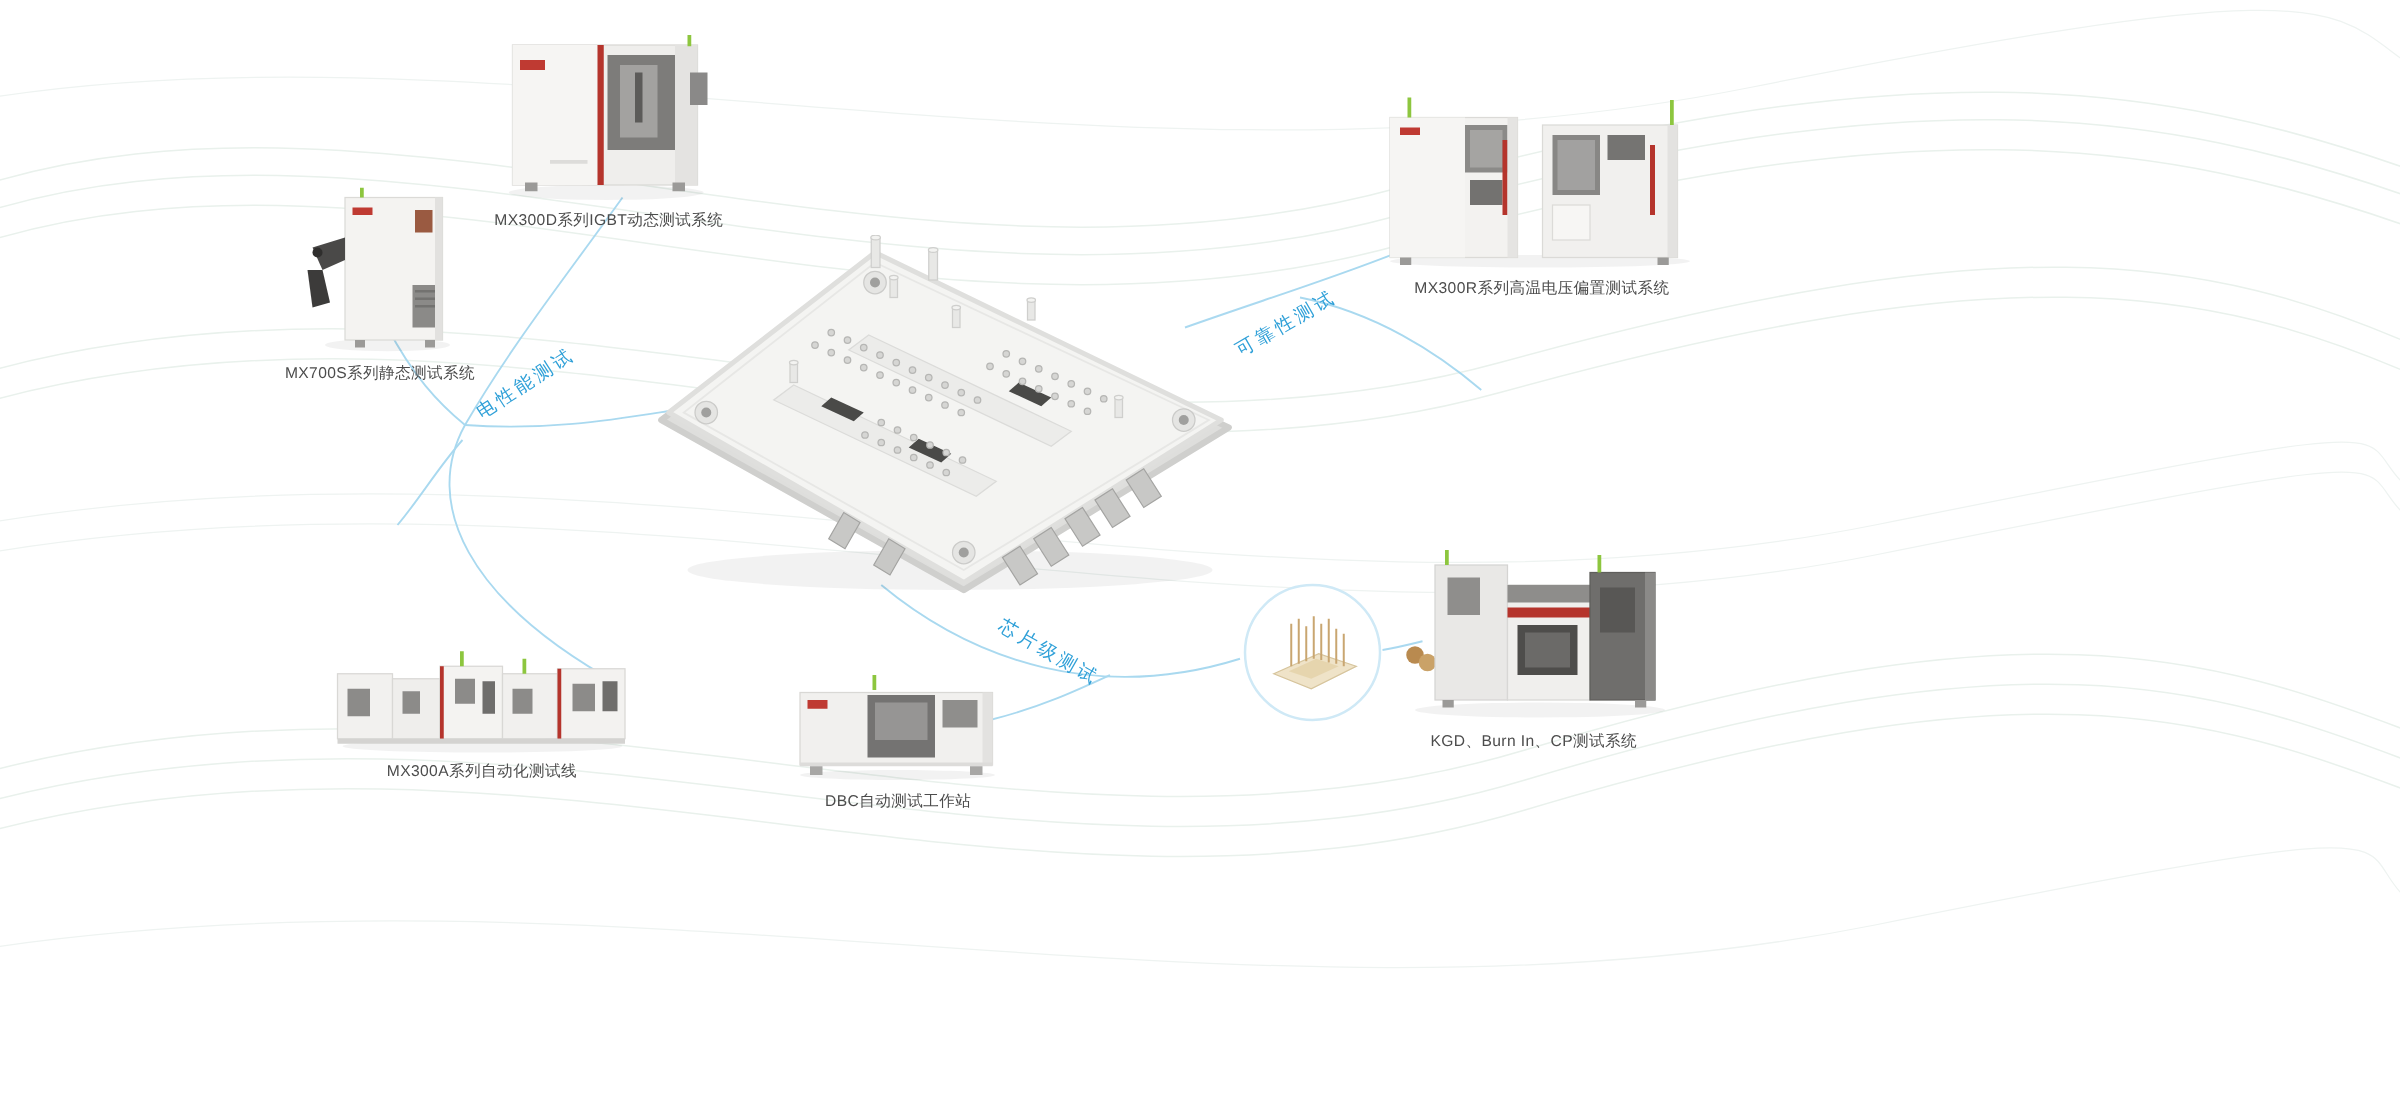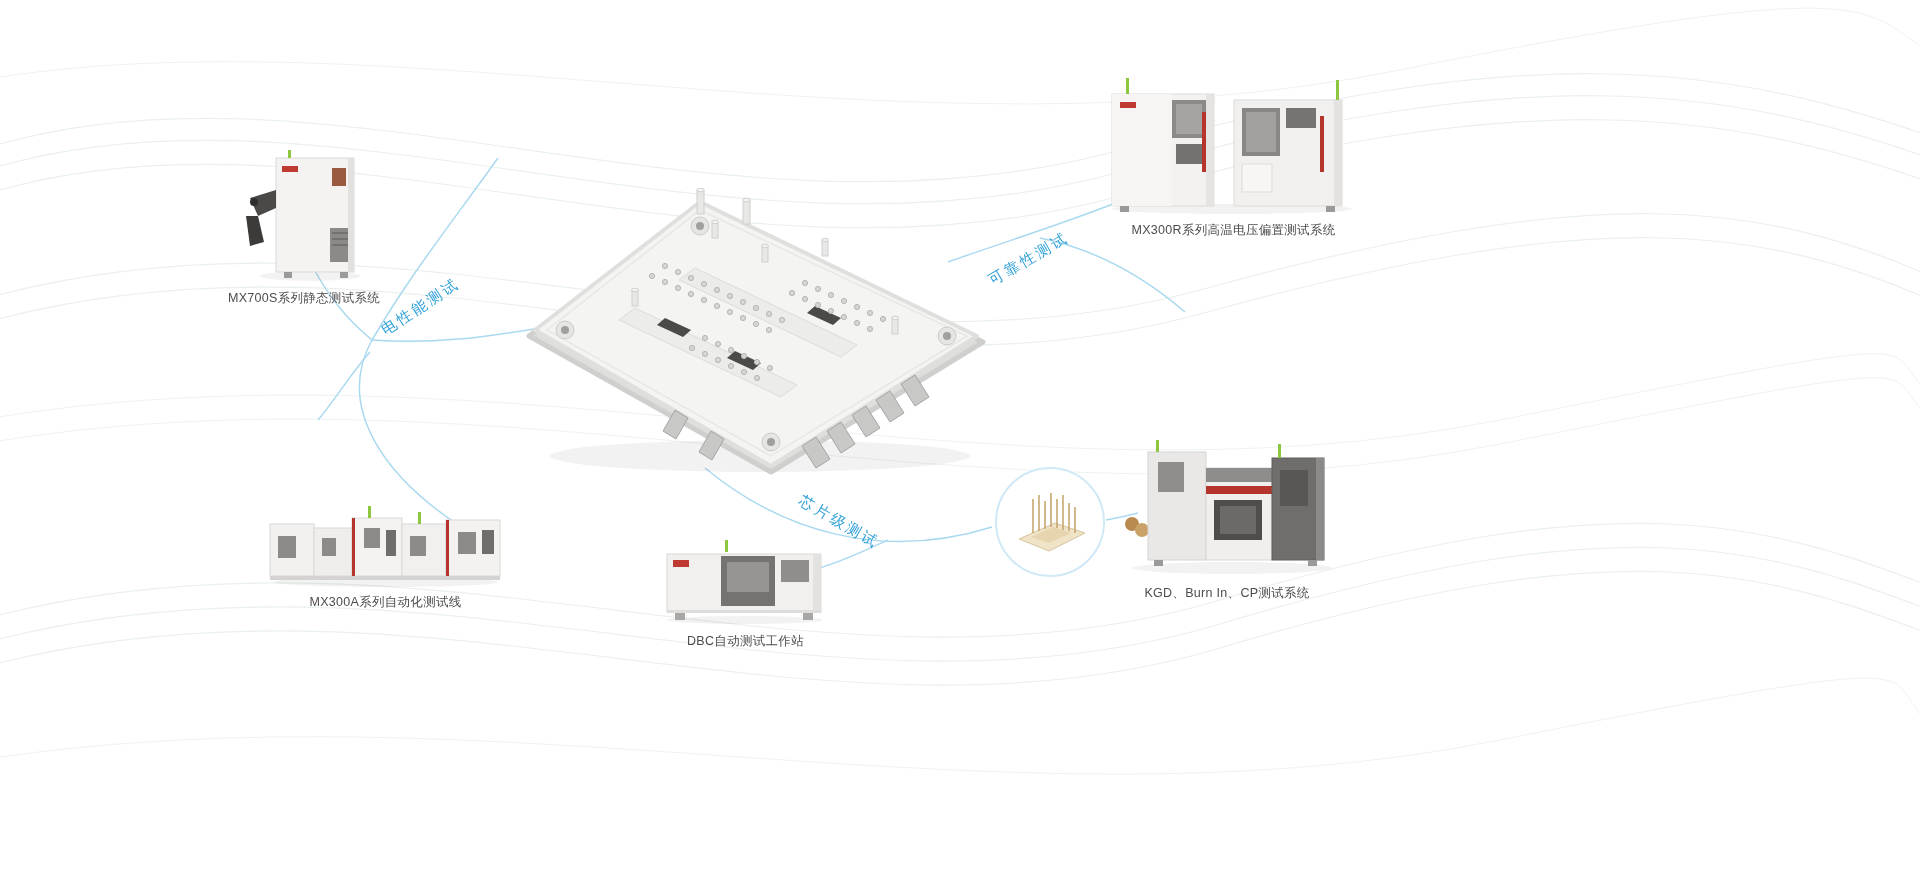--- a/index.html
+++ b/index.html
@@ -152,20 +152,39 @@
       <polygon points="400,187 386,196 400,218 414,209"></polygon>
       <polygon points="375,203 361,212 375,234 389,225"></polygon>
       <polygon points="351,218 337,227 351,249 365,240"></polygon>
       <polygon points="326,234 312,243 326,265 340,256"></polygon>
       <polygon points="301,249 287,258 301,280 315,271"></polygon>
       <polygon points="209,251 196,243 184,264 197,272"></polygon>
       <polygon points="173,230 160,222 148,243 161,251"></polygon>
     </g>
   </svg>
 
+  <div class="product" style="left:398px;top:28px;width:178px;">
+    <svg class="machine" width="175" height="135" viewBox="0 0 175 135">
+      <ellipse cx="85" cy="126" rx="78" ry="6" fill="#000" opacity="0.05"></ellipse>
+      <rect x="10" y="8" width="148" height="112" fill="#efeeec" stroke="#d9d8d5"></rect>
+      <rect x="10" y="8" width="68" height="112" fill="#f6f5f3"></rect>
+      <rect x="16" y="20" width="20" height="8" fill="#bf3a32"></rect>
+      <rect x="78" y="8" width="5" height="112" fill="#b5342c"></rect>
+      <rect x="86" y="16" width="54" height="76" fill="#7d7c7a"></rect>
+      <rect x="96" y="24" width="30" height="58" fill="#a3a2a0"></rect>
+      <rect x="108" y="30" width="6" height="40" fill="#5c5b59"></rect>
+      <rect x="140" y="8" width="18" height="112" fill="#e4e3e1"></rect>
+      <rect x="152" y="30" width="14" height="26" fill="#8a8988"></rect>
+      <rect x="40" y="100" width="30" height="3" fill="#dddcda"></rect>
+      <rect x="20" y="118" width="10" height="7" fill="#9b9a98"></rect>
+      <rect x="138" y="118" width="10" height="7" fill="#9b9a98"></rect>
+      <rect x="150" y="0" width="3" height="9" fill="#8dc63f"></rect>
+    </svg>
+    <div class="caption">MX300D系列IGBT动态测试系统</div>
+  </div>
 
   <div class="product" style="left:244px;top:150px;width:120px;">
     <svg class="machine" width="120" height="135" viewBox="0 0 120 135">
       <ellipse cx="66" cy="126" rx="50" ry="5" fill="#000" opacity="0.05"></ellipse>
       <rect x="32" y="8" width="78" height="114" fill="#f4f3f1" stroke="#dbdad7"></rect>
       <polygon points="6,48 32,40 32,58 14,66" fill="#4a4948"></polygon>
       <polygon points="2,66 14,66 20,92 6,96" fill="#3c3b3a"></polygon>
       <circle cx="10" cy="52" r="4" fill="#2f2e2d"></circle>
       <rect x="38" y="16" width="16" height="6" fill="#bf3a32"></rect>
       <rect x="88" y="18" width="14" height="18" fill="#9a5a41"></rect>
@@ -175,21 +194,21 @@
       <rect x="88" y="94" width="16" height="2" fill="#737270"></rect>
       <rect x="104" y="8" width="6" height="114" fill="#e2e1df"></rect>
       <rect x="40" y="122" width="8" height="6" fill="#9b9a98"></rect>
       <rect x="96" y="122" width="8" height="6" fill="#9b9a98"></rect>
       <rect x="44" y="0" width="3" height="8" fill="#8dc63f"></rect>
     </svg>
     <div class="caption">MX700S系列静态测试系统</div>
   </div>
 
 
-  <div class="product" style="left:268px;top:494px;width:235px;">
+  <div class="product" style="left:268px;top:509px;width:235px;">
     <svg class="machine" width="235" height="95" viewBox="0 0 235 95">
       <ellipse cx="118" cy="88" rx="112" ry="5" fill="#000" opacity="0.05"></ellipse>
       <rect x="2" y="30" width="44" height="52" fill="#f2f1ef" stroke="#d9d8d5"></rect>
       <rect x="46" y="34" width="38" height="48" fill="#efeeec" stroke="#d9d8d5"></rect>
       <rect x="84" y="24" width="50" height="58" fill="#f4f3f1" stroke="#d9d8d5"></rect>
       <rect x="134" y="30" width="44" height="52" fill="#f1f0ee" stroke="#d9d8d5"></rect>
       <rect x="178" y="26" width="54" height="56" fill="#f3f2f0" stroke="#d9d8d5"></rect>
       <rect x="10" y="42" width="18" height="22" fill="#8c8b89"></rect>
       <rect x="54" y="44" width="14" height="18" fill="#8c8b89"></rect>
       <rect x="96" y="34" width="16" height="20" fill="#8c8b89"></rect>
@@ -199,21 +218,21 @@
       <rect x="214" y="36" width="12" height="24" fill="#6f6e6c"></rect>
       <rect x="84" y="24" width="3" height="58" fill="#b5342c"></rect>
       <rect x="178" y="26" width="3" height="56" fill="#b5342c"></rect>
       <rect x="100" y="12" width="3" height="12" fill="#8dc63f"></rect>
       <rect x="150" y="18" width="3" height="12" fill="#8dc63f"></rect>
       <rect x="2" y="82" width="230" height="4" fill="#d4d3d1"></rect>
     </svg>
     <div class="caption">MX300A系列自动化测试线</div>
   </div>
 
-  <div class="product" style="left:663px;top:536px;width:165px;">
+  <div class="product" style="left:636px;top:536px;width:165px;">
     <svg class="machine" width="165" height="92" viewBox="0 0 165 92">
       <ellipse cx="82" cy="84" rx="78" ry="4" fill="#000" opacity="0.05"></ellipse>
       <rect x="4" y="18" width="154" height="58" fill="#f1f0ee" stroke="#d9d8d5"></rect>
       <rect x="58" y="20" width="54" height="50" fill="#747372"></rect>
       <rect x="64" y="26" width="42" height="30" fill="#969594"></rect>
       <rect x="10" y="24" width="16" height="7" fill="#bf3a32"></rect>
       <rect x="118" y="24" width="28" height="22" fill="#8f8e8c"></rect>
       <rect x="150" y="18" width="8" height="58" fill="#e3e2e0"></rect>
       <rect x="62" y="4" width="3" height="12" fill="#8dc63f"></rect>
       <rect x="4" y="74" width="154" height="3" fill="#dddcda"></rect>

